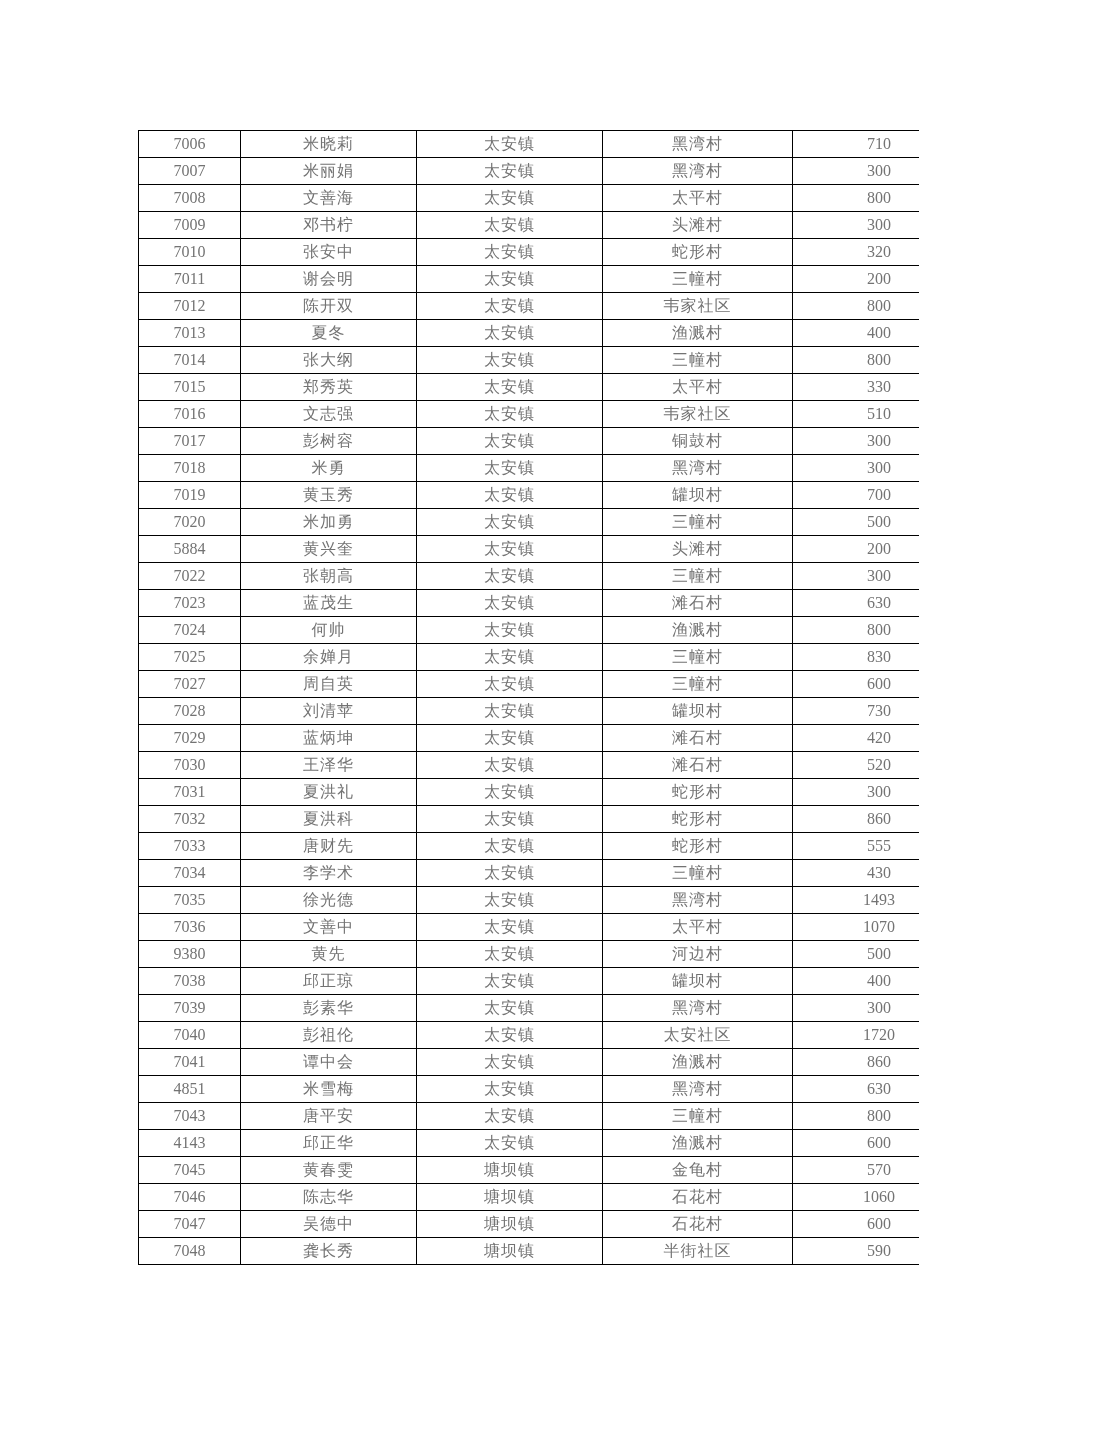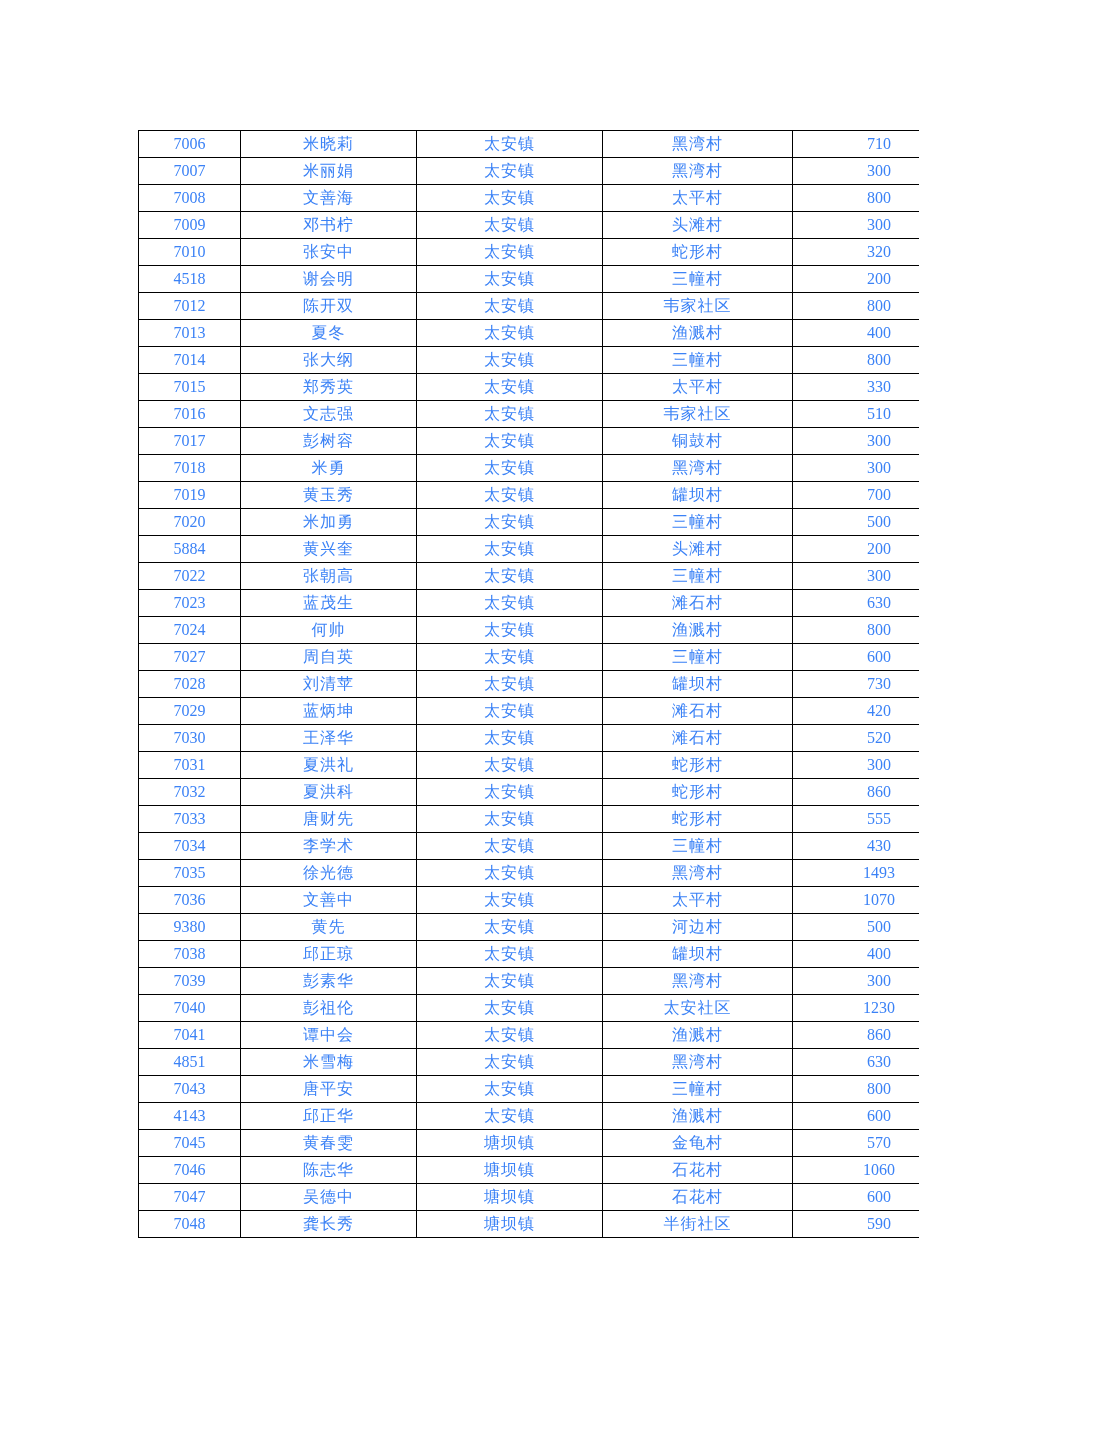--- a/index.html
+++ b/index.html
@@ -7,21 +7,21 @@
     padding: 0;
     background: #ffffff;
   }
   .page {
     position: relative;
     width: 919px;
     height: 1430px;
     background: #ffffff;
     overflow: hidden;
     font-family: "Liberation Serif", "DejaVu Serif", serif;
-    color: #3b82f6;
+    color: #737373;
   }
   table.records {
     position: absolute;
     left: 138px;
     top: 130px;
     width: 827px;
     border-collapse: collapse;
     table-layout: fixed;
   }
   table.records td {
@@ -87,21 +87,21 @@
           <td class="num">300</td>
         </tr>
         <tr>
           <td class="num">7010</td>
           <td>张安中</td>
           <td>太安镇</td>
           <td>蛇形村</td>
           <td class="num">320</td>
         </tr>
         <tr>
-          <td class="num">4518</td>
+          <td class="num">7011</td>
           <td>谢会明</td>
           <td>太安镇</td>
           <td>三幢村</td>
           <td class="num">200</td>
         </tr>
         <tr>
           <td class="num">7012</td>
           <td>陈开双</td>
           <td>太安镇</td>
           <td>韦家社区</td>
@@ -185,20 +185,27 @@
           <td class="num">630</td>
         </tr>
         <tr>
           <td class="num">7024</td>
           <td>何帅</td>
           <td>太安镇</td>
           <td>渔溅村</td>
           <td class="num">800</td>
         </tr>
         <tr>
+          <td class="num">7025</td>
+          <td>余婵月</td>
+          <td>太安镇</td>
+          <td>三幢村</td>
+          <td class="num">830</td>
+        </tr>
+        <tr>
           <td class="num">7027</td>
           <td>周自英</td>
           <td>太安镇</td>
           <td>三幢村</td>
           <td class="num">600</td>
         </tr>
         <tr>
           <td class="num">7028</td>
           <td>刘清苹</td>
           <td>太安镇</td>
@@ -280,21 +287,21 @@
           <td>彭素华</td>
           <td>太安镇</td>
           <td>黑湾村</td>
           <td class="num">300</td>
         </tr>
         <tr>
           <td class="num">7040</td>
           <td>彭祖伦</td>
           <td>太安镇</td>
           <td>太安社区</td>
-          <td class="num">1230</td>
+          <td class="num">1720</td>
         </tr>
         <tr>
           <td class="num">7041</td>
           <td>谭中会</td>
           <td>太安镇</td>
           <td>渔溅村</td>
           <td class="num">860</td>
         </tr>
         <tr>
           <td class="num">4851</td>

